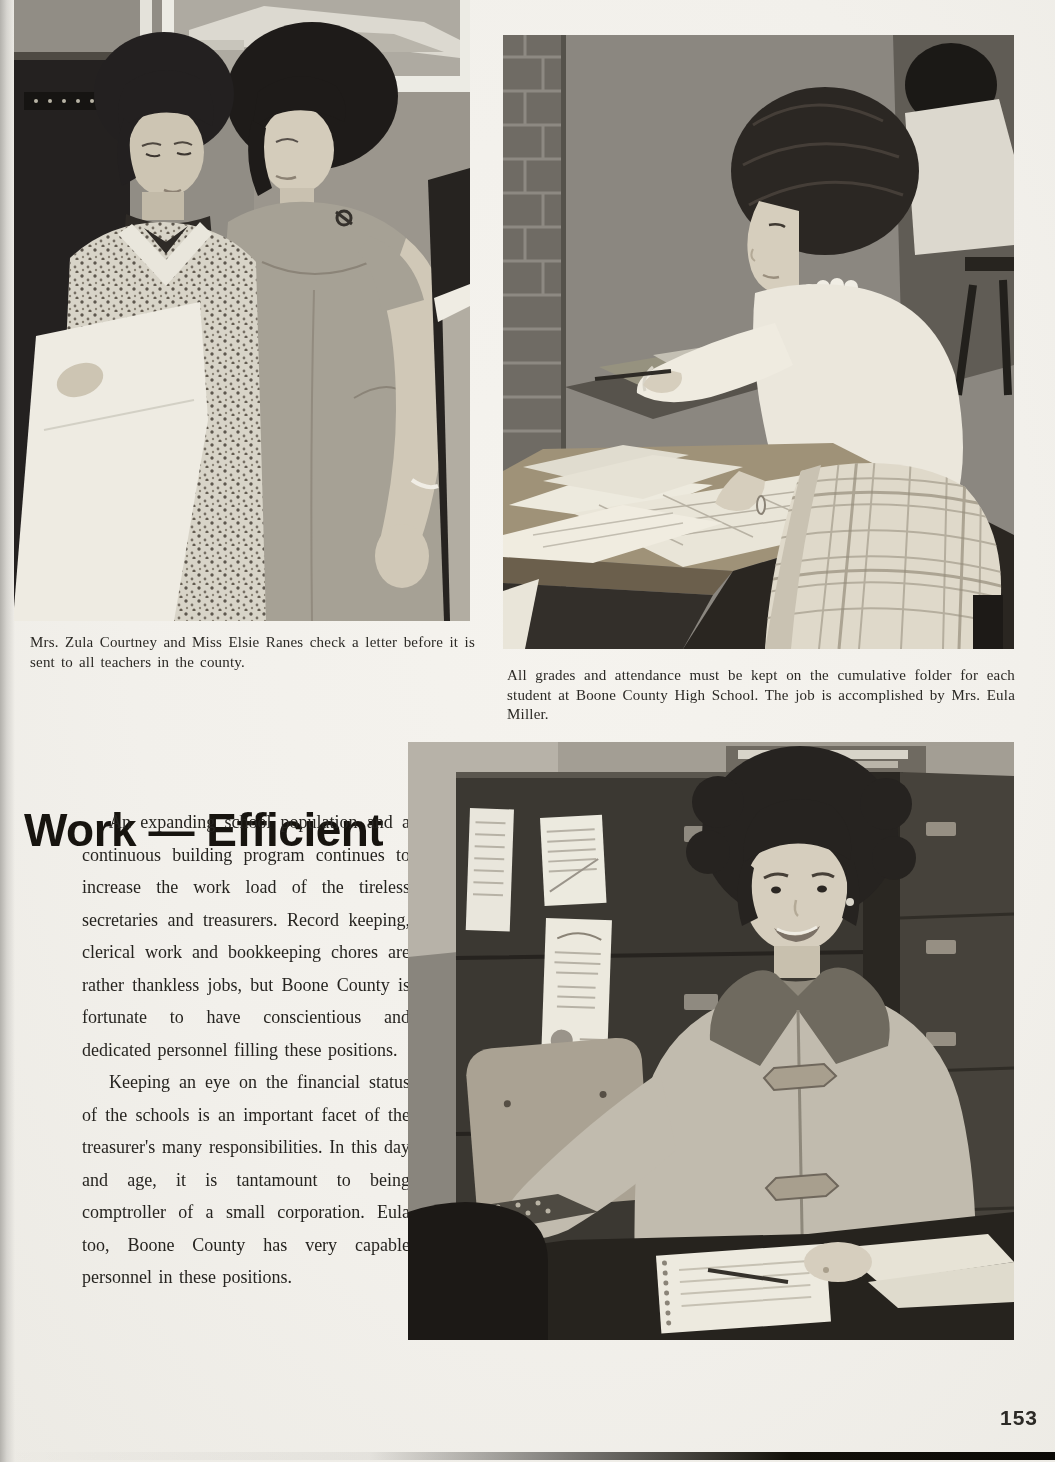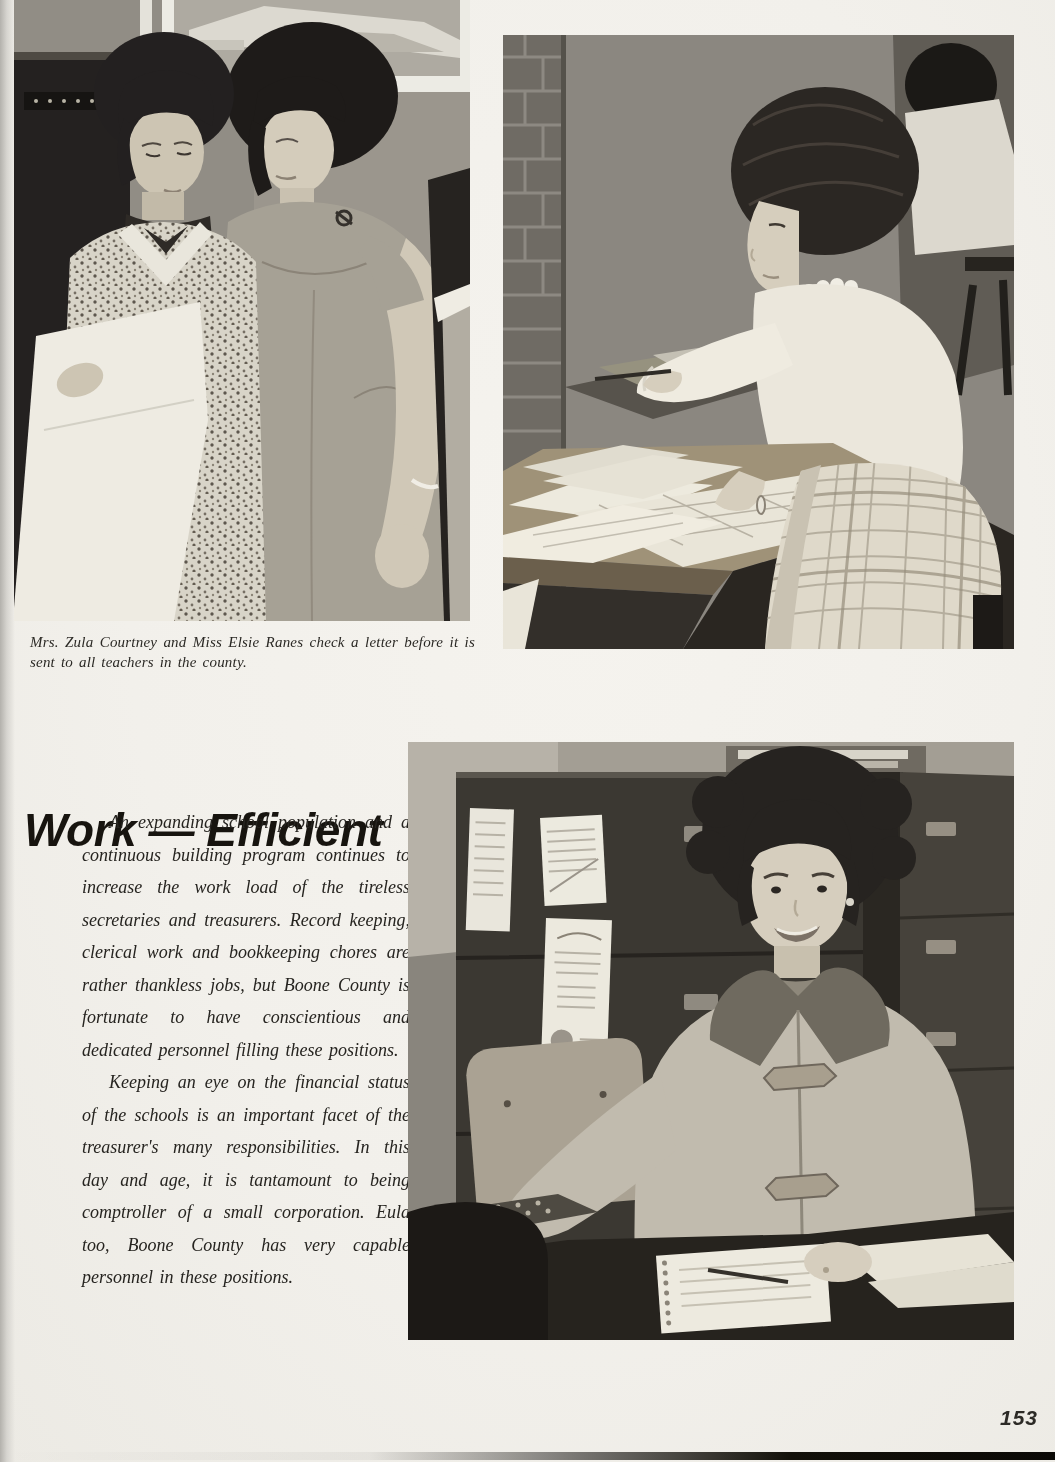--- a/index.html
+++ b/index.html
@@ -3,21 +3,20 @@
 <meta charset="utf-8">
 <style>
   html,body{margin:0;padding:0;background:#4a4845;}
   .page{
     position:relative;width:1055px;height:1462px;margin:0 auto;
     background:
       radial-gradient(ellipse at 55% 40%, #f5f3ee 0%, #f2f0eb 55%, #eceae4 100%);
     overflow:hidden;
     font-family:"Liberation Serif", serif;
     color:#262420;
-    font-style:italic;
   }
   .gutter{
     position:absolute;left:0;top:0;width:15px;height:1462px;
     background:linear-gradient(to right,#b3b1ac 0%,#d6d4cf 45%,rgba(242,240,235,0) 100%);
   }
   .bottom-edge{
     position:absolute;left:0;bottom:2px;height:8px;width:1055px;
     background:linear-gradient(to right,rgba(18,16,13,0) 0%,rgba(18,16,13,0.05) 35%,rgba(18,16,13,0.55) 55%,#121009 75%,#0b0906 100%);
   }
   .photo{position:absolute;line-height:0;}
@@ -228,20 +227,21 @@
               <path d="M354,422 L336,614 M462,438 L456,614"></path>
             </g>
           </g>
           <path d="M262,614 Q280,510 298,436 L318,430 Q296,520 288,614 Z" fill="#c9c2b2"></path>
         </g>
         <polygon points="0,556 36,544 22,614 0,614" fill="#e9e5d9"></polygon>
         <rect x="470" y="560" width="30" height="54" fill="#1d1a17"></rect>
       </g>
     </svg>
   </figure>
+  <figcaption class="caption" style="left:507px;top:666px;width:508px;">All grades and attendance must be kept on the cumulative folder for each student at Boone County High School. The job is accomplished by Mrs. Eula Miller.</figcaption>
 
   <h1 class="headline">Work — Efficient</h1>
 
   <div class="article">
     <p>An expanding school population and a continuous building program continues to increase the work load of the tireless secretaries and treasurers. Record keeping, clerical work and bookkeeping chores are rather thankless jobs, but Boone County is fortunate to have conscientious and dedicated personnel filling these positions.</p>
     <p>Keeping an eye on the financial status of the schools is an important facet of the treasurer's many responsibilities. In this day and age, it is tantamount to being comptroller of a small corporation. Eula too, Boone County has very capable personnel in these positions.</p>
   </div>
 
   <figure class="photo" style="left:408px;top:742px;width:606px;height:598px;margin:0;">
     <svg width="606" height="598" viewBox="0 0 606 598">

